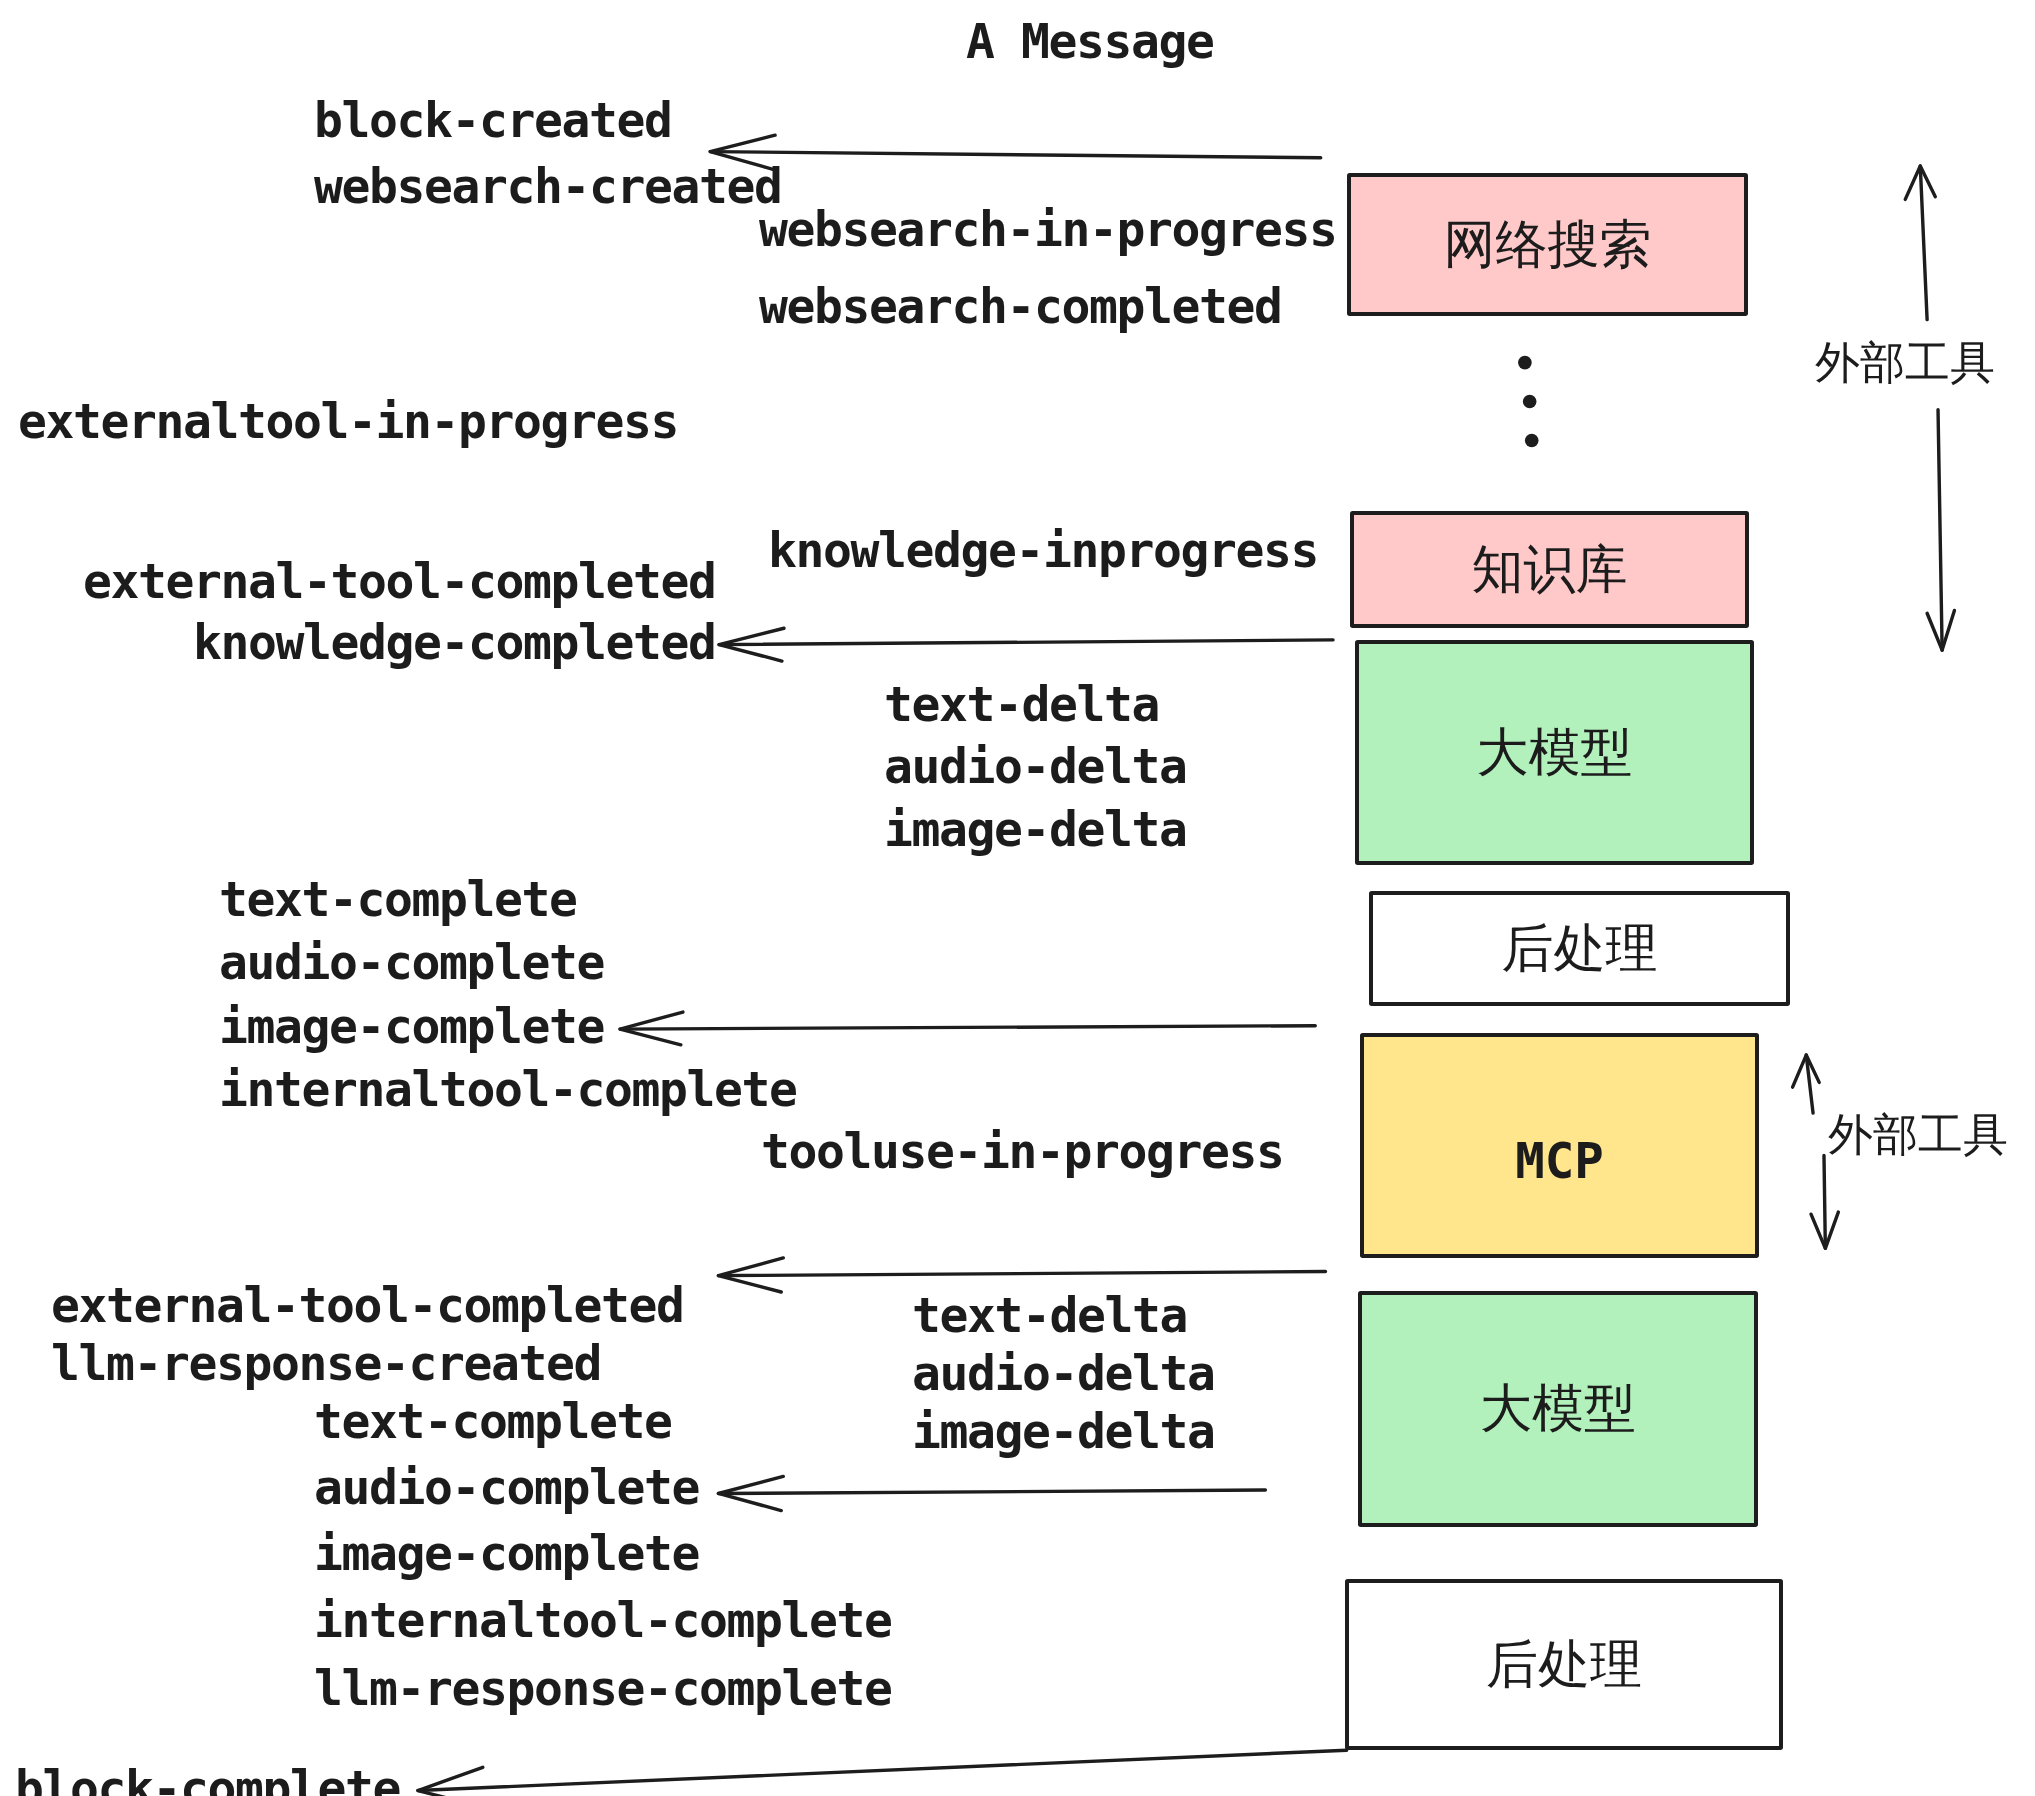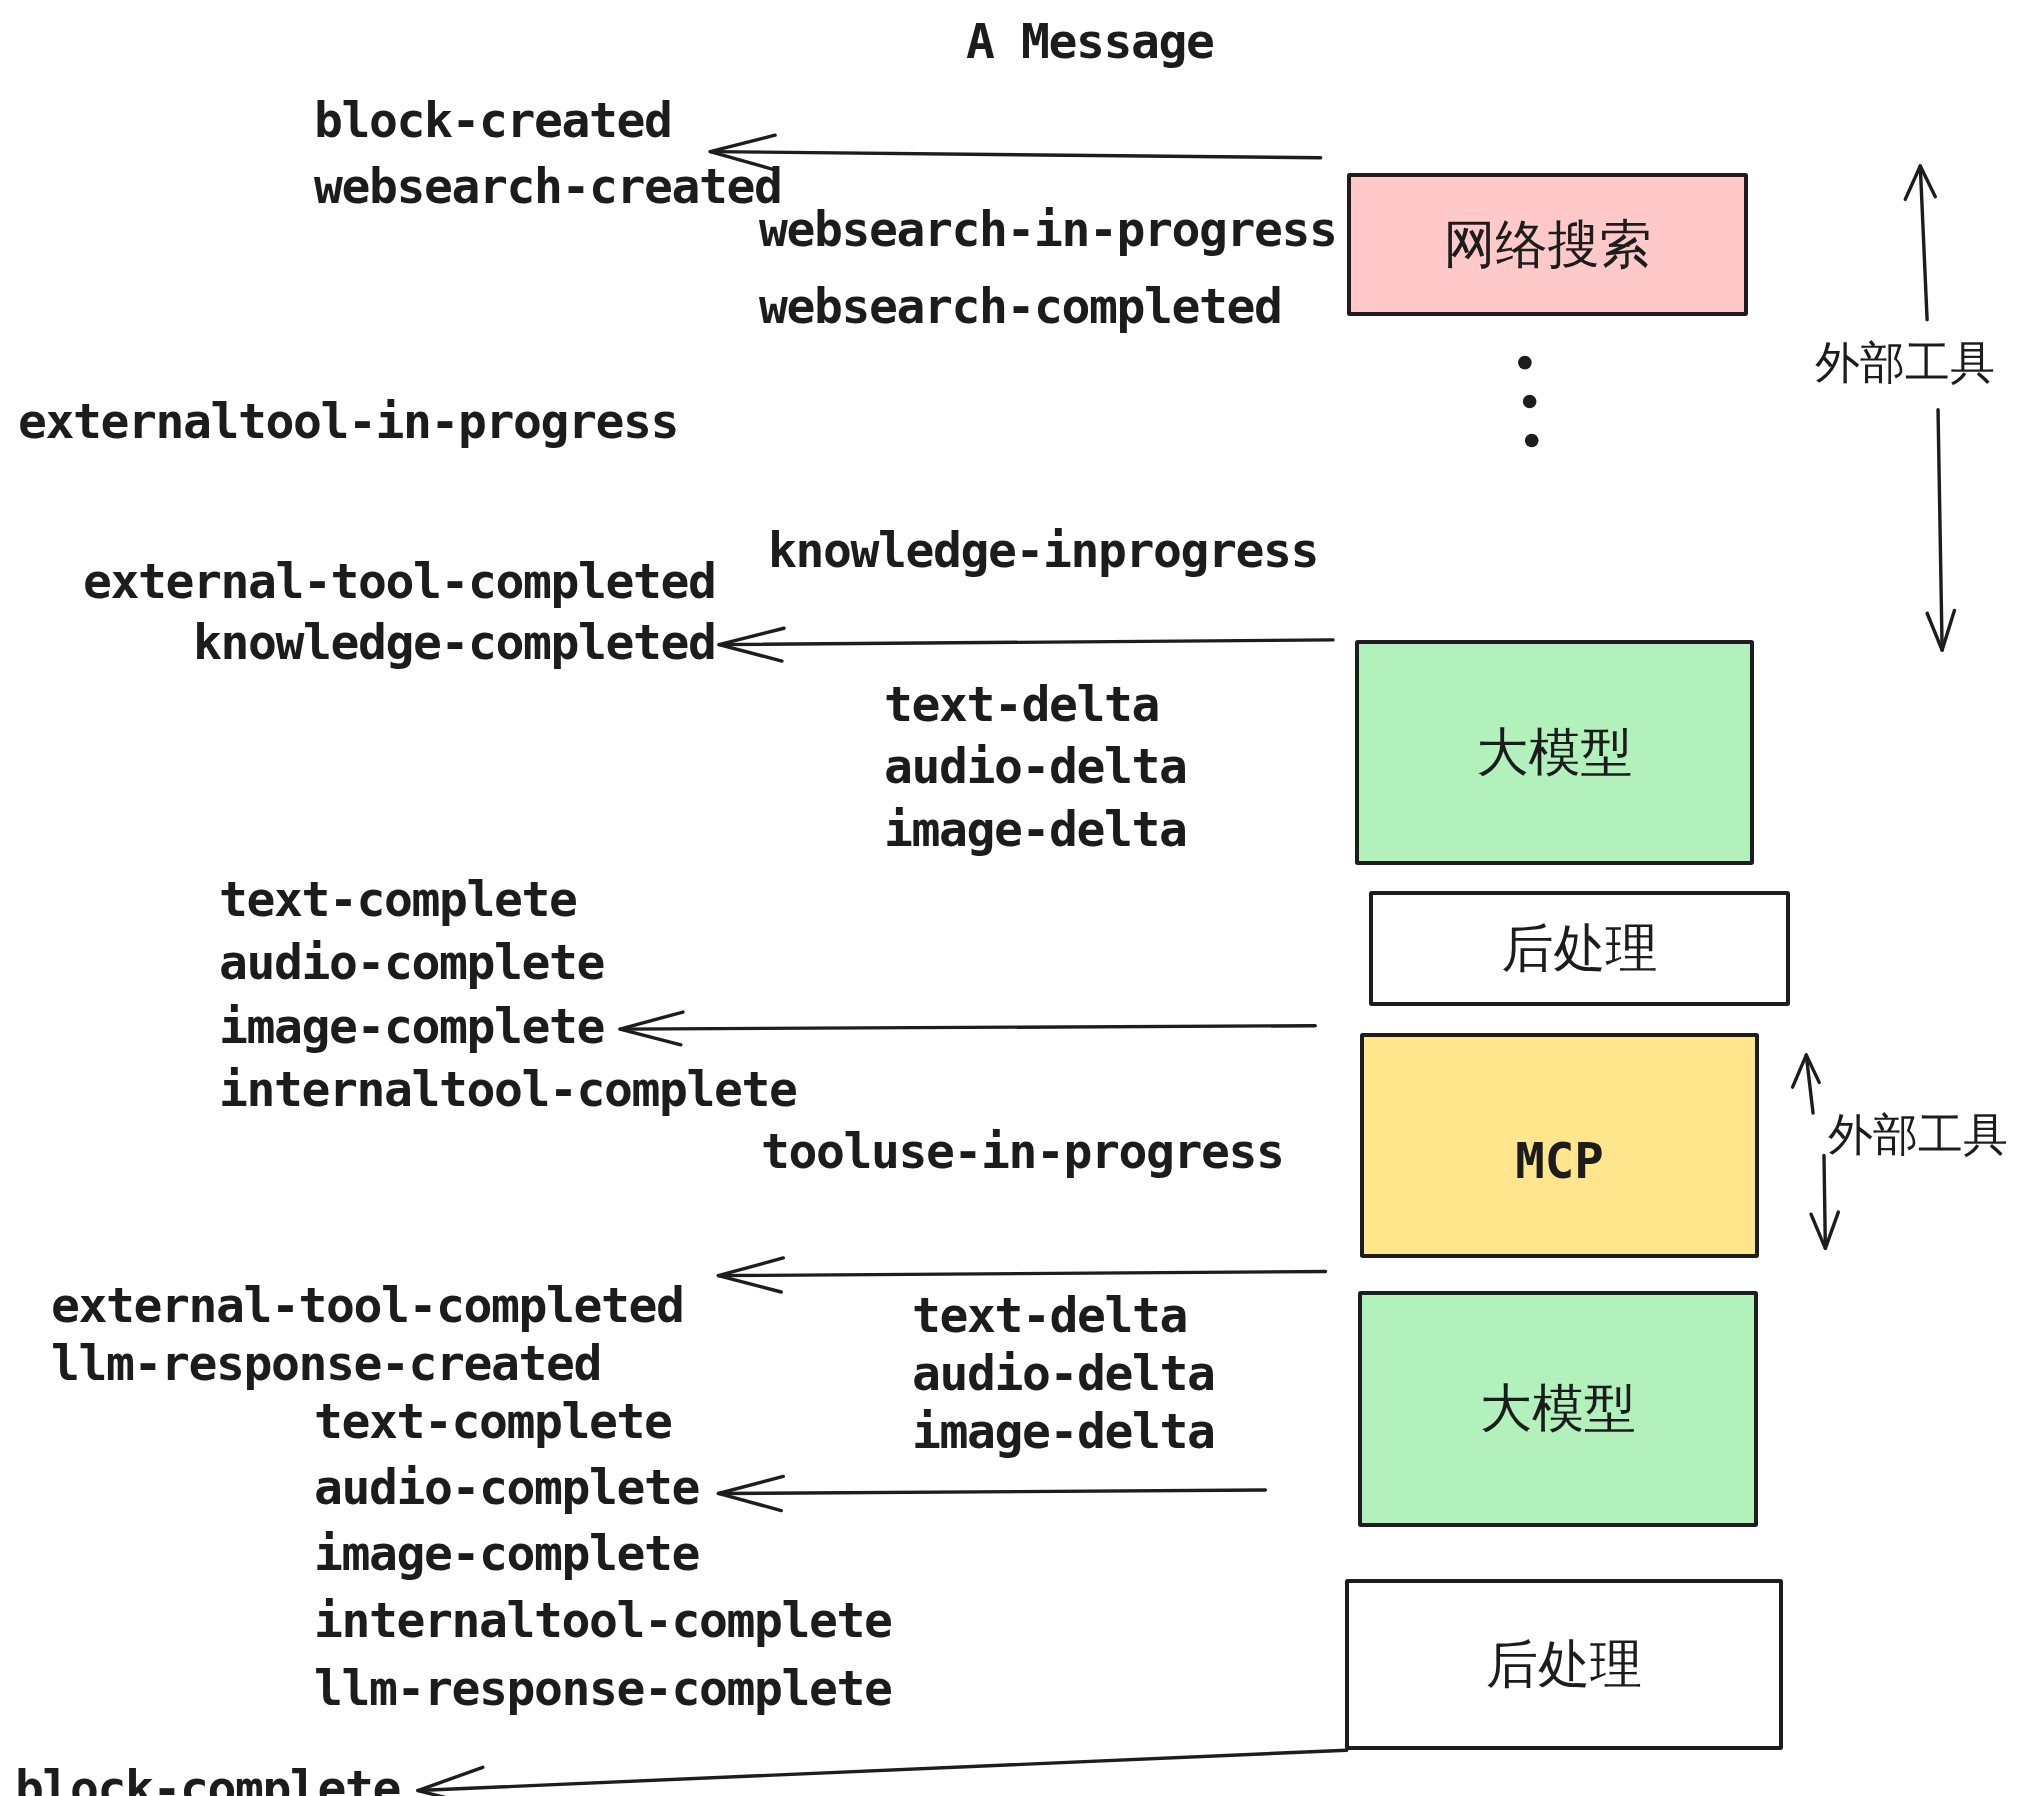--- a/index.html
+++ b/index.html
@@ -100,20 +100,23 @@
   <div class="ev" style="left:314px;top:1529px;">image-complete</div>
   <div class="ev" style="left:314px;top:1596px;">internaltool-complete</div>
   <div class="ev" style="left:314px;top:1664px;">llm-response-complete</div>
 
   <div class="ev" style="left:15px;top:1764px;">block-complete</div>
 
   <div class="box" style="left: 1347px; top: 173px; width: 401px; height: 143px; background-color: rgb(255, 201, 201); text-align: center;">
     <span class="lbl">网络搜索</span>
   </div>
 
+  <div class="box" style="left: 1350px; top: 511px; width: 399px; height: 117px; background-color: rgb(255, 201, 201);">
+    <span class="lbl">知识库</span>
+  </div>
 
   <div class="box" style="left: 1355px; top: 640px; width: 399px; height: 225px; background-color: rgb(178, 240, 188);">
     <span class="lbl">大模型</span>
   </div>
 
   <div class="box" style="left: 1369px; top: 891px; width: 421px; height: 115px; background-color: rgb(255, 255, 255);">
     <span class="lbl">后处理</span>
   </div>
 
   <div class="box mono" style="left: 1360px; top: 1033px; width: 399px; height: 225px; background-color: rgb(255, 229, 140);">

